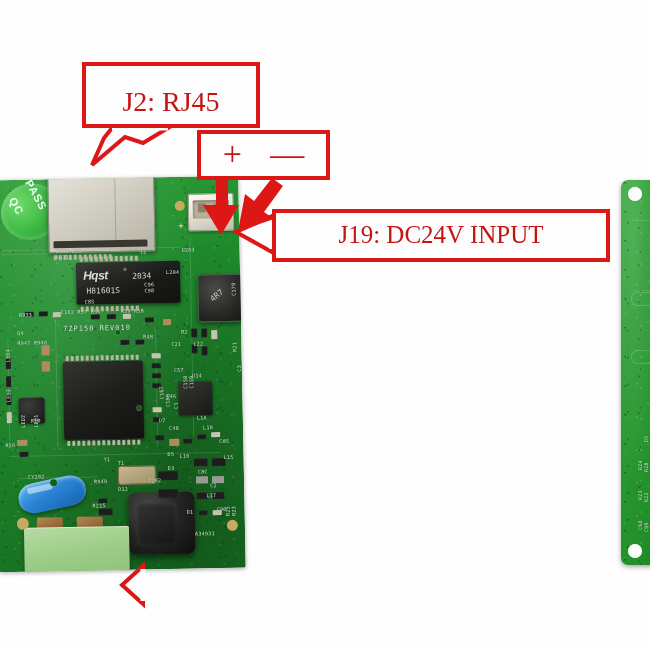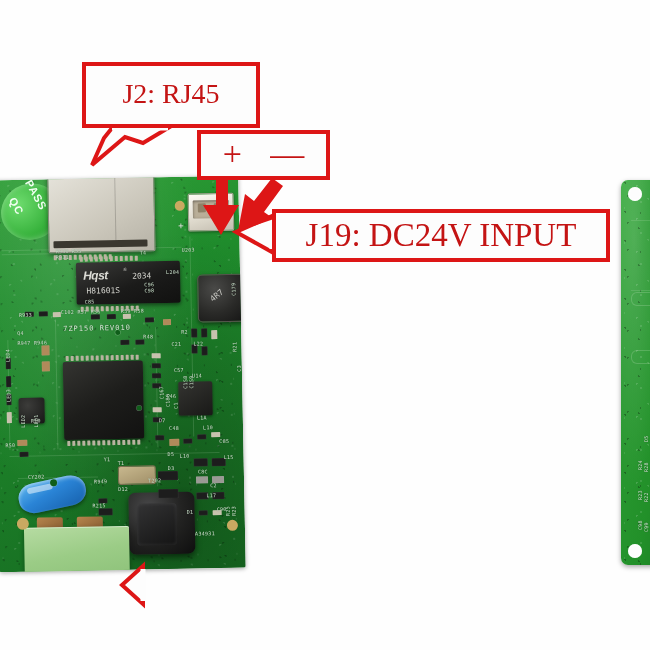--- a/index.html
+++ b/index.html
@@ -137,25 +137,25 @@
     box-shadow:0 2px 5px rgba(0,0,0,.35);
   }
   #edge-board .hole{position:absolute;width:14px;height:14px;border-radius:50%;
     background:#fdfdfd;box-shadow:0 0 0 2px rgba(255,255,255,.5) inset;}
 
   
   .callout{position:absolute;border:4px solid #dd1616;background:#fdfdfd;box-sizing:border-box;}
   .callout .txt{position:absolute;left:0;right:0;top:50%;transform:translateY(-52%);
      text-align:center;color:#c41414;font-family:"Liberation Serif",serif;white-space:nowrap;}
   #callout-rj45{left:82px;top:62px;width:178px;height:66px;}
-  #callout-rj45 .txt{font-size:28px;}
+  #callout-rj45 .txt{font-size:28px;margin-top:8px;}
   #callout-pm{left:197px;top:130px;width:133px;height:50px;}
   #callout-pm .txt{font-size:34px;letter-spacing:10px;padding-left:10px;font-weight:500;}
   #callout-dc{left:272px;top:209px;width:338px;height:53px;}
-  #callout-dc .txt{font-size:33px;}
+  #callout-dc .txt{font-size:25px;}
   #callout-ac{left:143px;top:562px;width:344px;height:46px;}
   #callout-ac .txt{font-size:25px;}
 
   svg.ann{position:absolute;left:0;top:0;width:650px;height:650px;pointer-events:none;}
 </style>
 </head>
 <body>
 
 <div id="stage">
 

